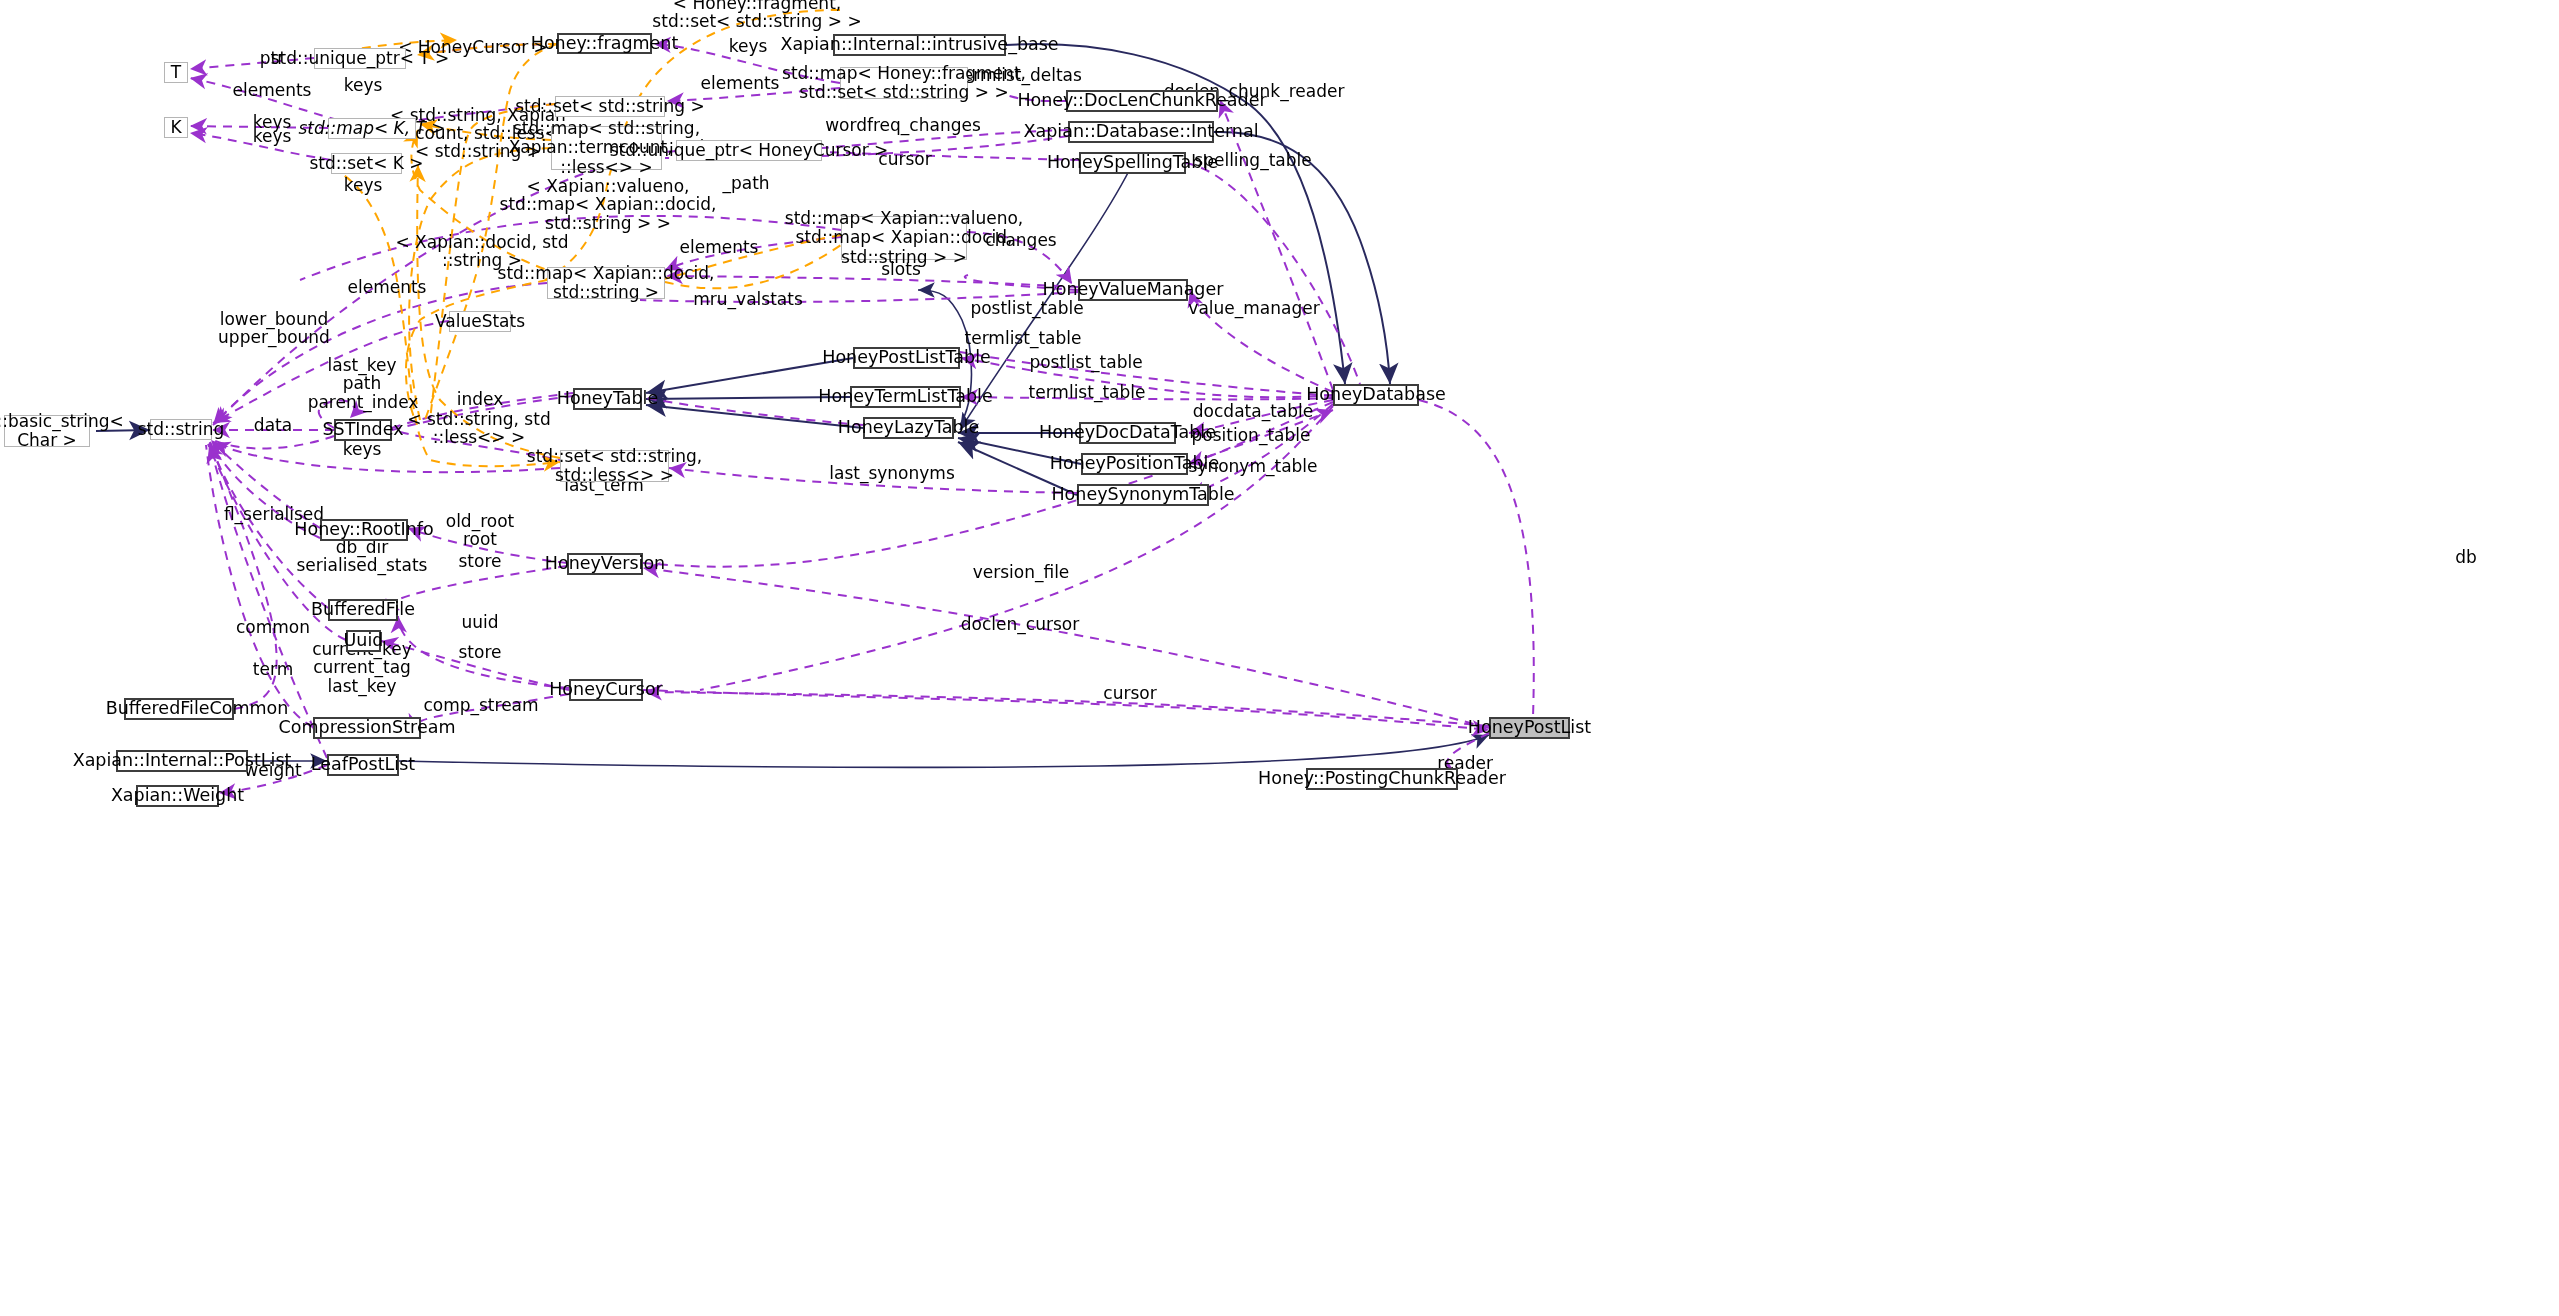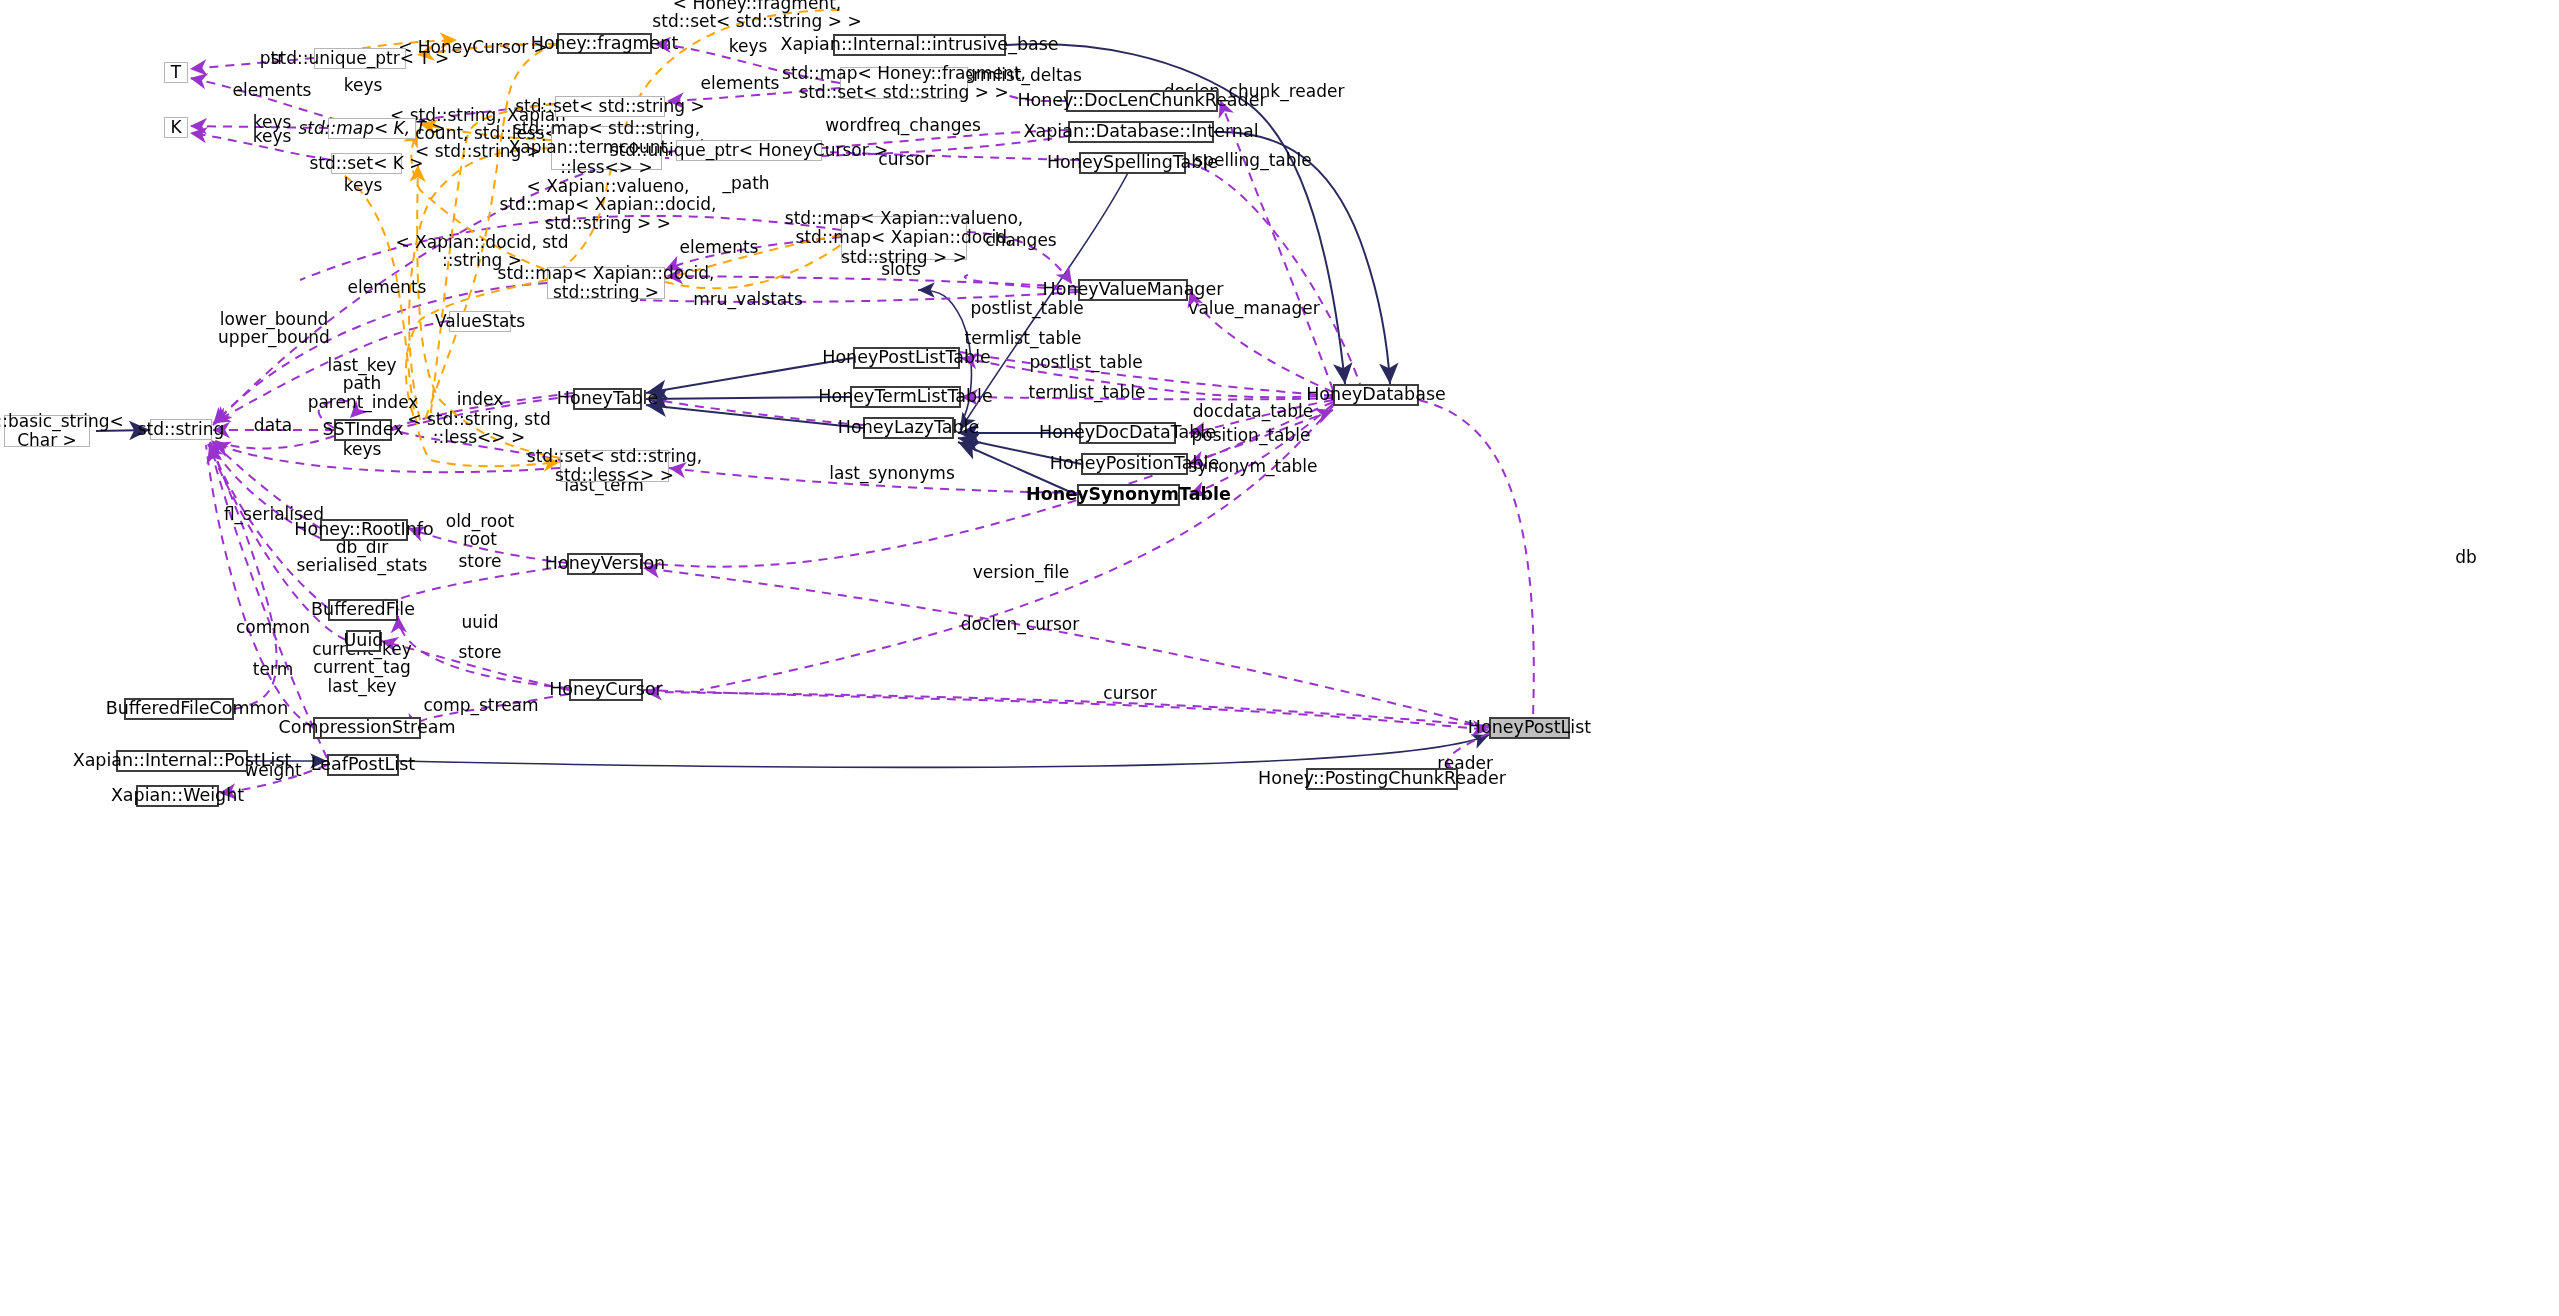--- a/index.html
+++ b/index.html
@@ -188,21 +188,21 @@
       <div class="node cls" style="left: 833px; top: 34px; width: 173px; height: 22px;">Xapian::Internal::intrusive_base</div>
       <div class="node cls" style="left: 1066px; top: 90px; width: 152px; height: 22px;">Honey::DocLenChunkReader</div>
       <div class="node cls" style="left: 1068px; top: 121px; width: 146px; height: 22px;">Xapian::Database::Internal</div>
       <div class="node cls" style="left: 1079px; top: 152px; width: 107px; height: 22px;">HoneySpellingTable</div>
       <div class="node cls" style="left: 1078px; top: 279px; width: 110px; height: 22px;">HoneyValueManager</div>
       <div class="node cls" style="left: 853px; top: 347px; width: 107px; height: 22px;">HoneyPostListTable</div>
       <div class="node cls" style="left: 850px; top: 386px; width: 111px; height: 22px;">HoneyTermListTable</div>
       <div class="node cls" style="left: 863px; top: 417px; width: 91px; height: 22px;">HoneyLazyTable</div>
       <div class="node cls" style="left: 1079px; top: 422px; width: 97px; height: 22px;">HoneyDocDataTable</div>
       <div class="node cls" style="left: 1081px; top: 453px; width: 107px; height: 22px;">HoneyPositionTable</div>
-      <div class="node cls" style="left: 1077px; top: 484px; width: 103px; height: 22px; font-weight: bold;">HoneySynonymTable</div>
+      <div class="node cls" style="left: 1077px; top: 484px; width: 132px; height: 22px;">HoneySynonymTable</div>
       <div class="node cls" style="left: 1333px; top: 384px; width: 86px; height: 22px;">HoneyDatabase</div>
       <div class="node cur" style="left: 1489px; top: 717px; width: 81px; height: 22px;">HoneyPostList</div>
       <div class="node cls" style="left: 1306px; top: 768px; width: 152px; height: 22px;">Honey::PostingChunkReader</div>
     </div>
   <div id="labels">
       <div class="elabel" style="left: 272px; top: 58px;">ptr</div>
       <div class="elabel" style="left: 272px; top: 90px;">elements</div>
       <div class="elabel" style="left: 363px; top: 85px;">keys</div>
       <div class="elabel" style="left: 272px; top: 122px;">keys</div>
       <div class="elabel" style="left: 272px; top: 136px;">keys</div>

